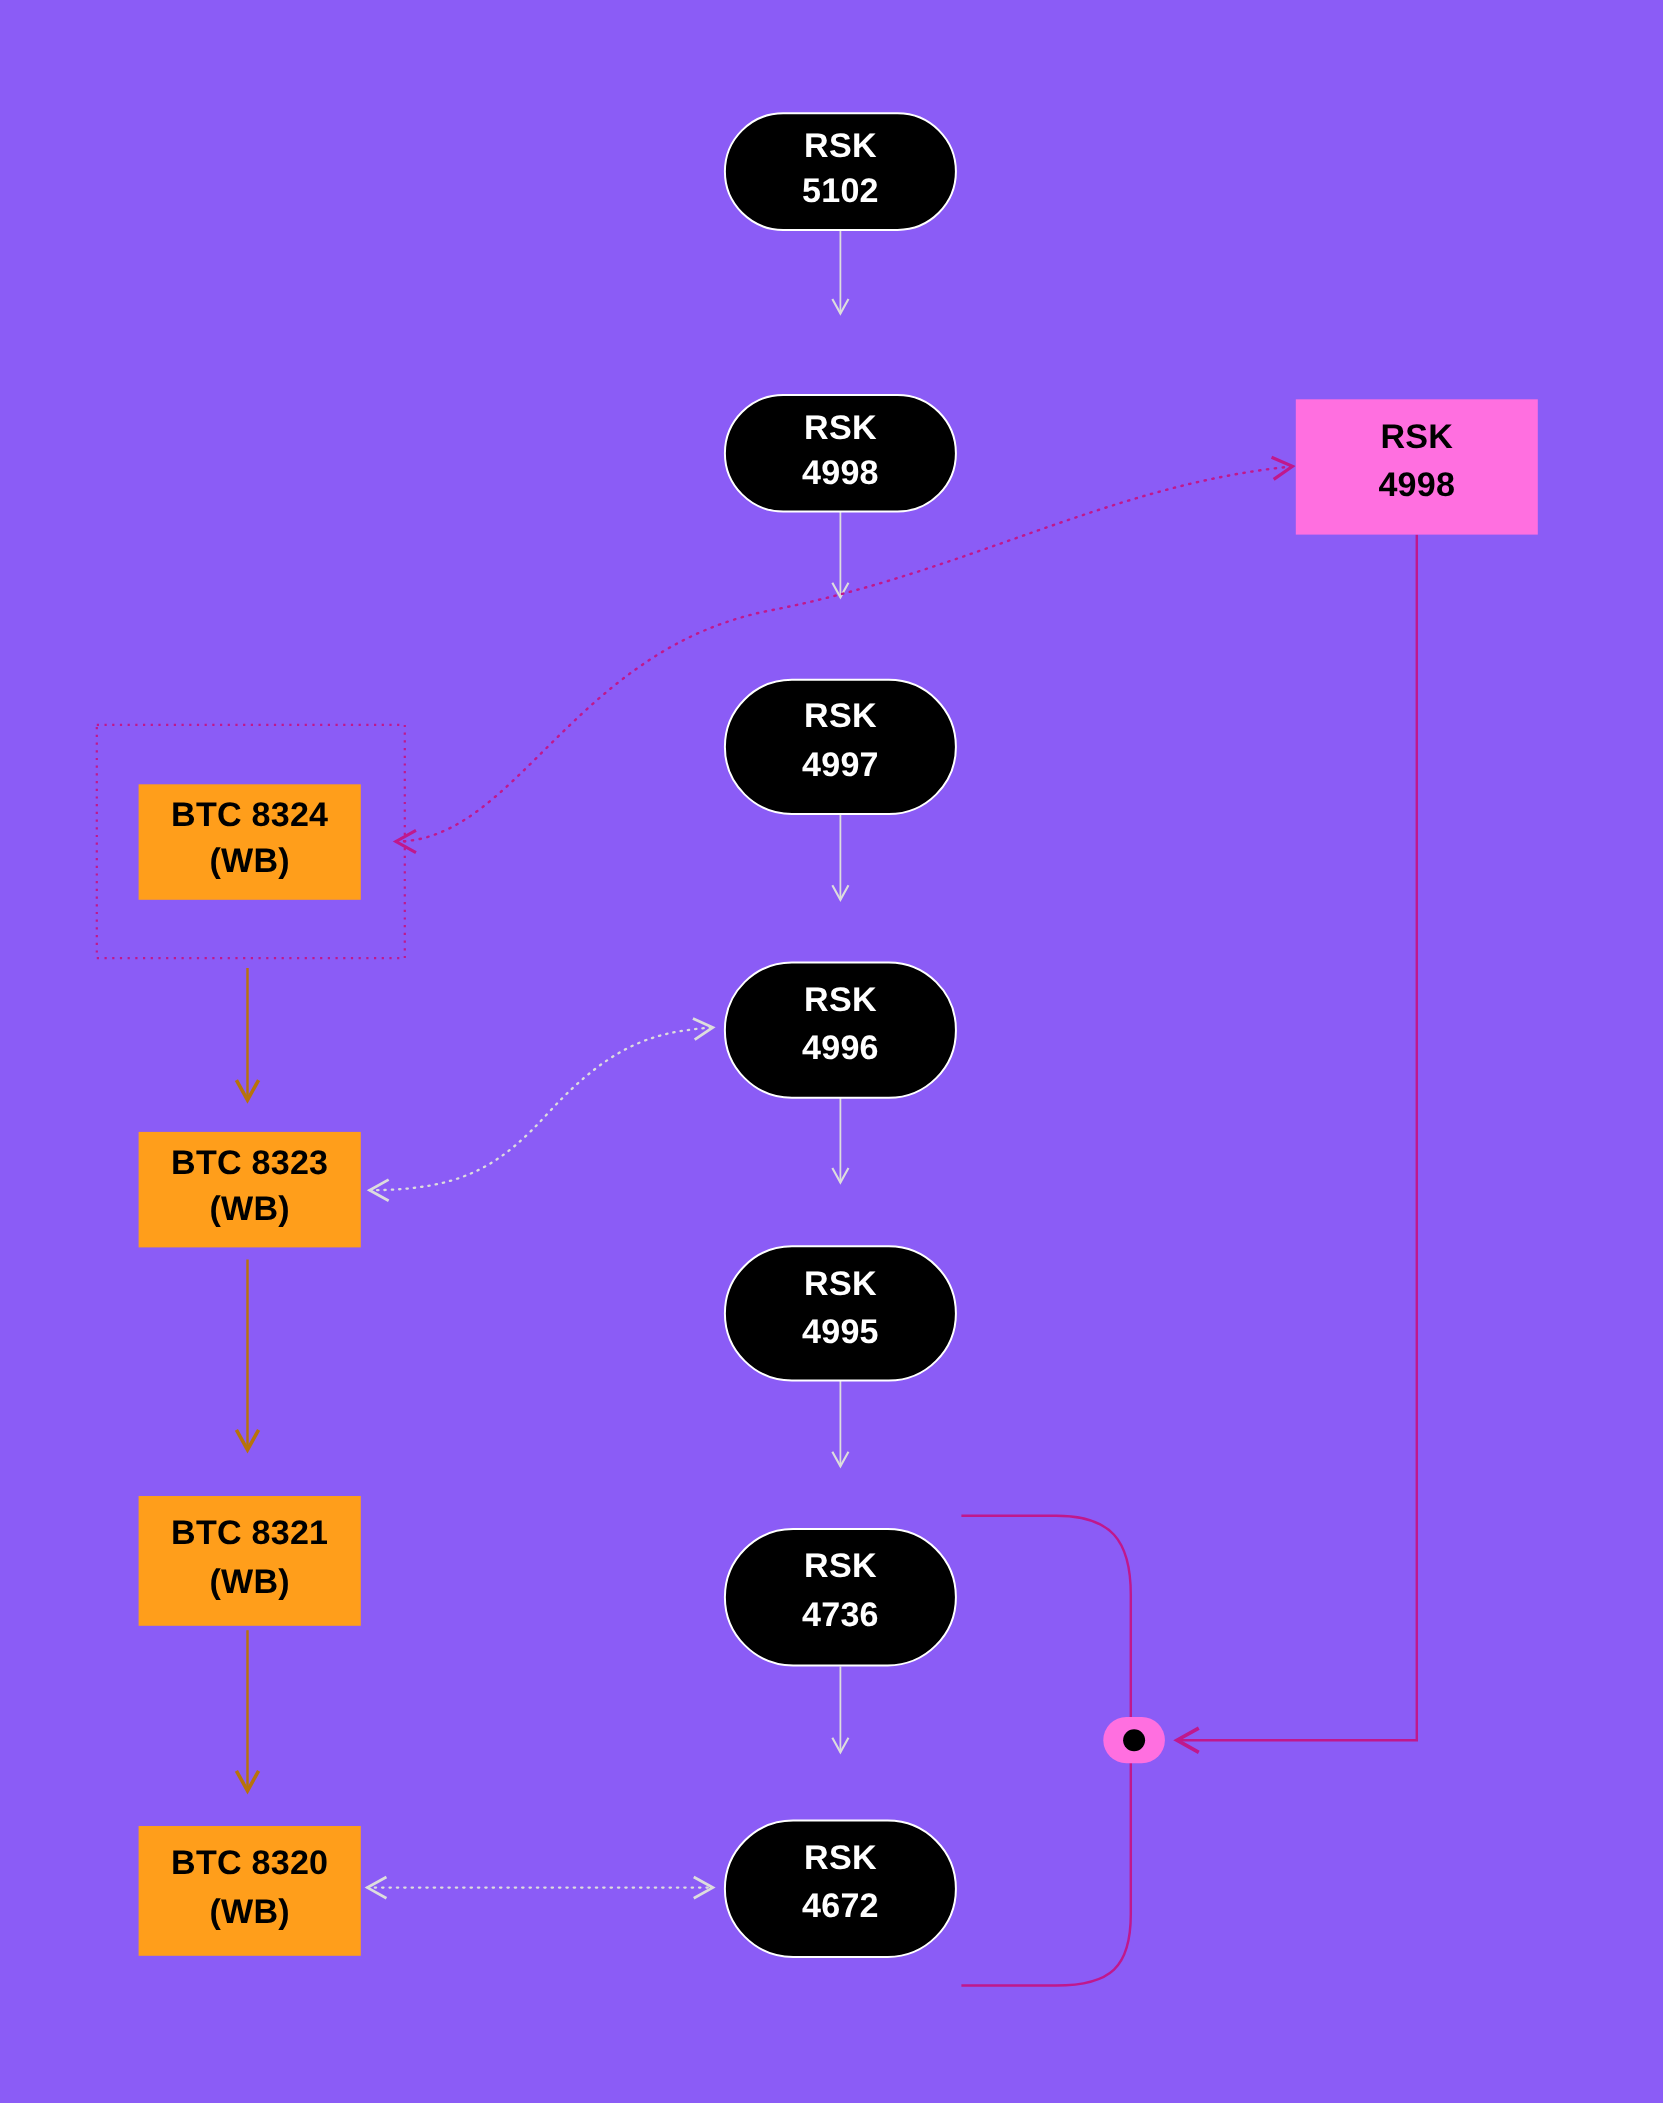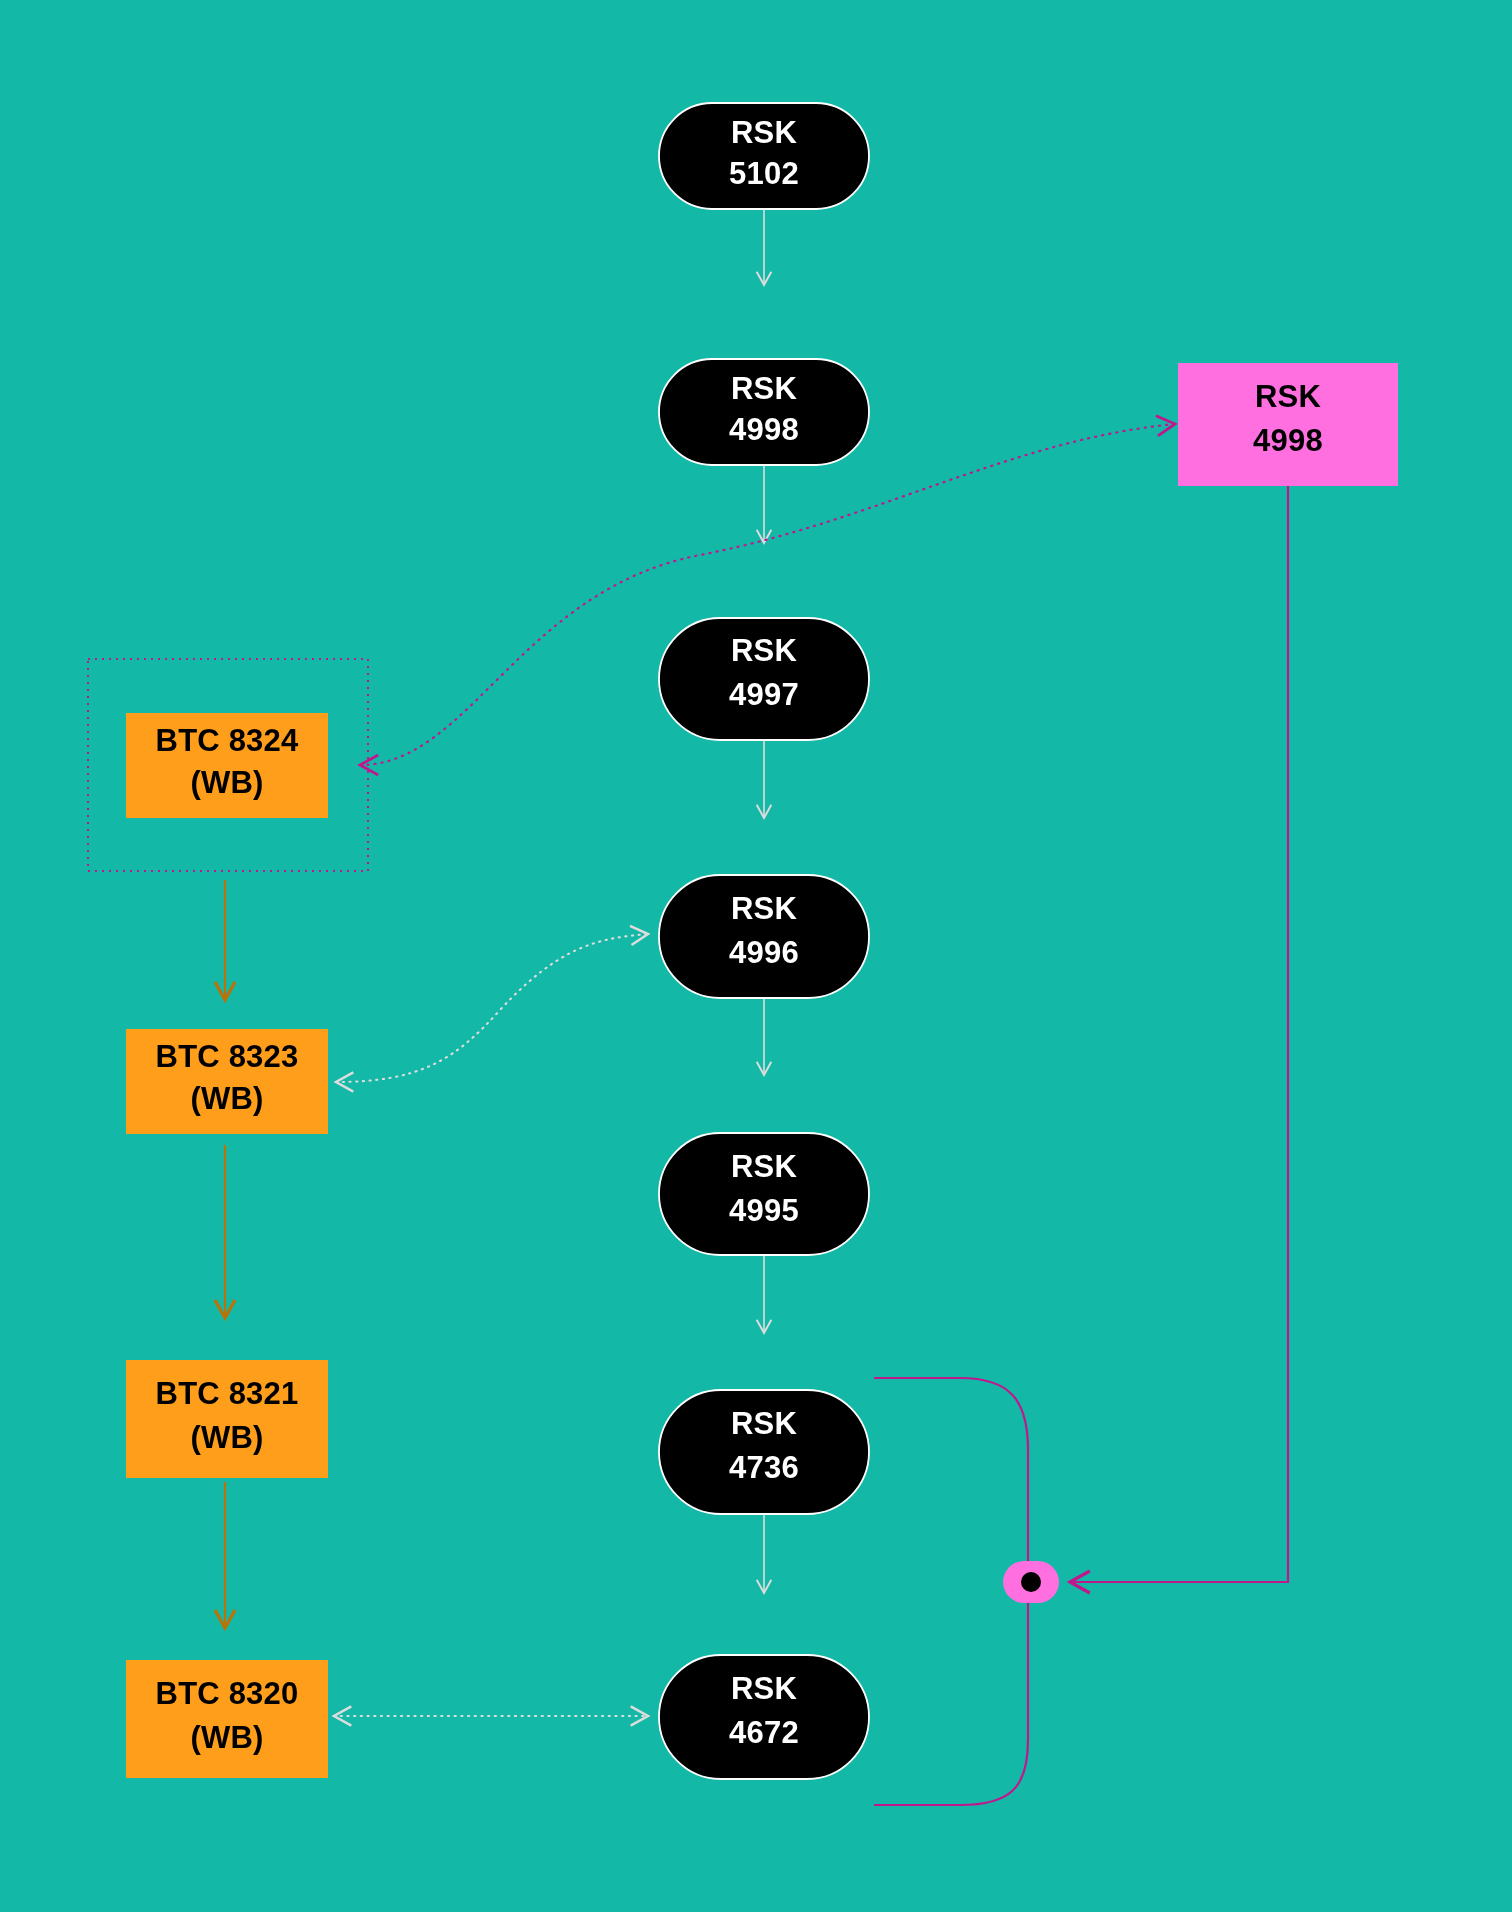--- a/index.html
+++ b/index.html
@@ -10,21 +10,21 @@
   body {
     width: 1512px;
     height: 1912px;
     overflow: hidden;
     font-family: "Liberation Sans", sans-serif;
   }
   #canvas {
     position: relative;
     width: 1512px;
     height: 1912px;
-    background: #14b8a6;
+    background: #8b5cf6;
   }
   svg#diagram {
     position: absolute;
     top: 0;
     left: 0;
     width: 1512px;
     height: 1912px;
   }
   .node-label {
     font-family: "Liberation Sans", sans-serif;

